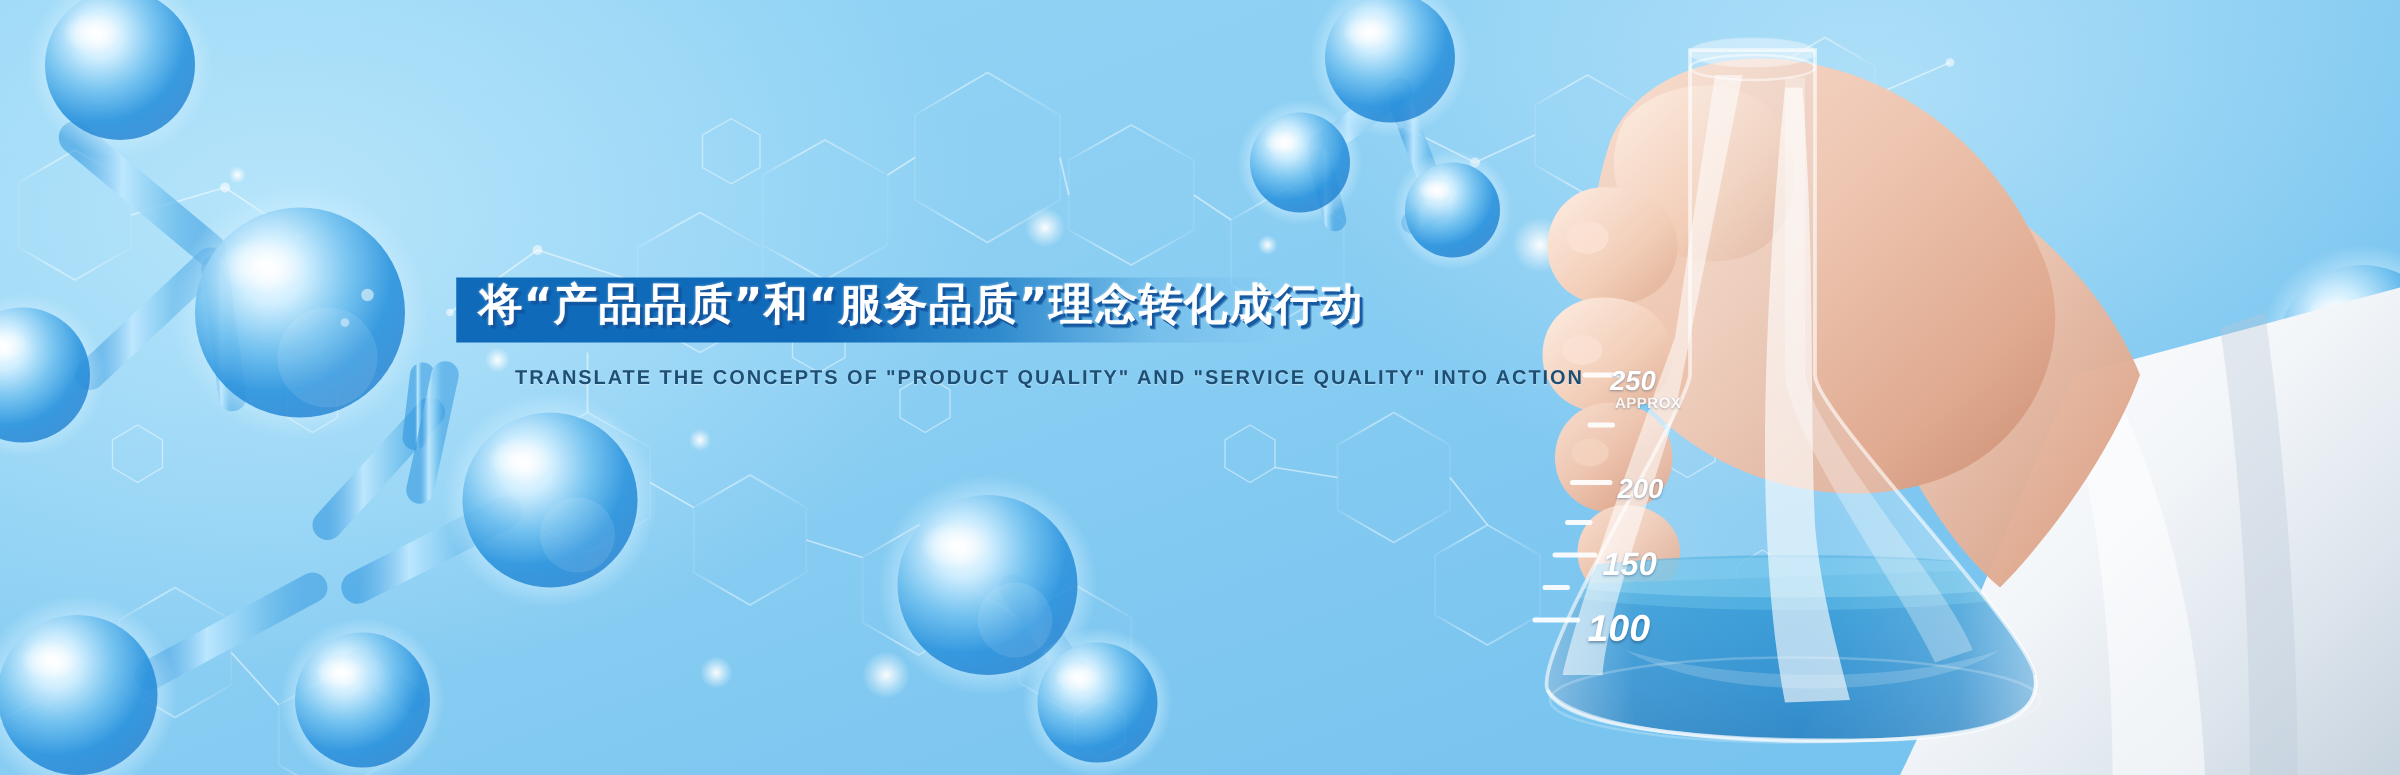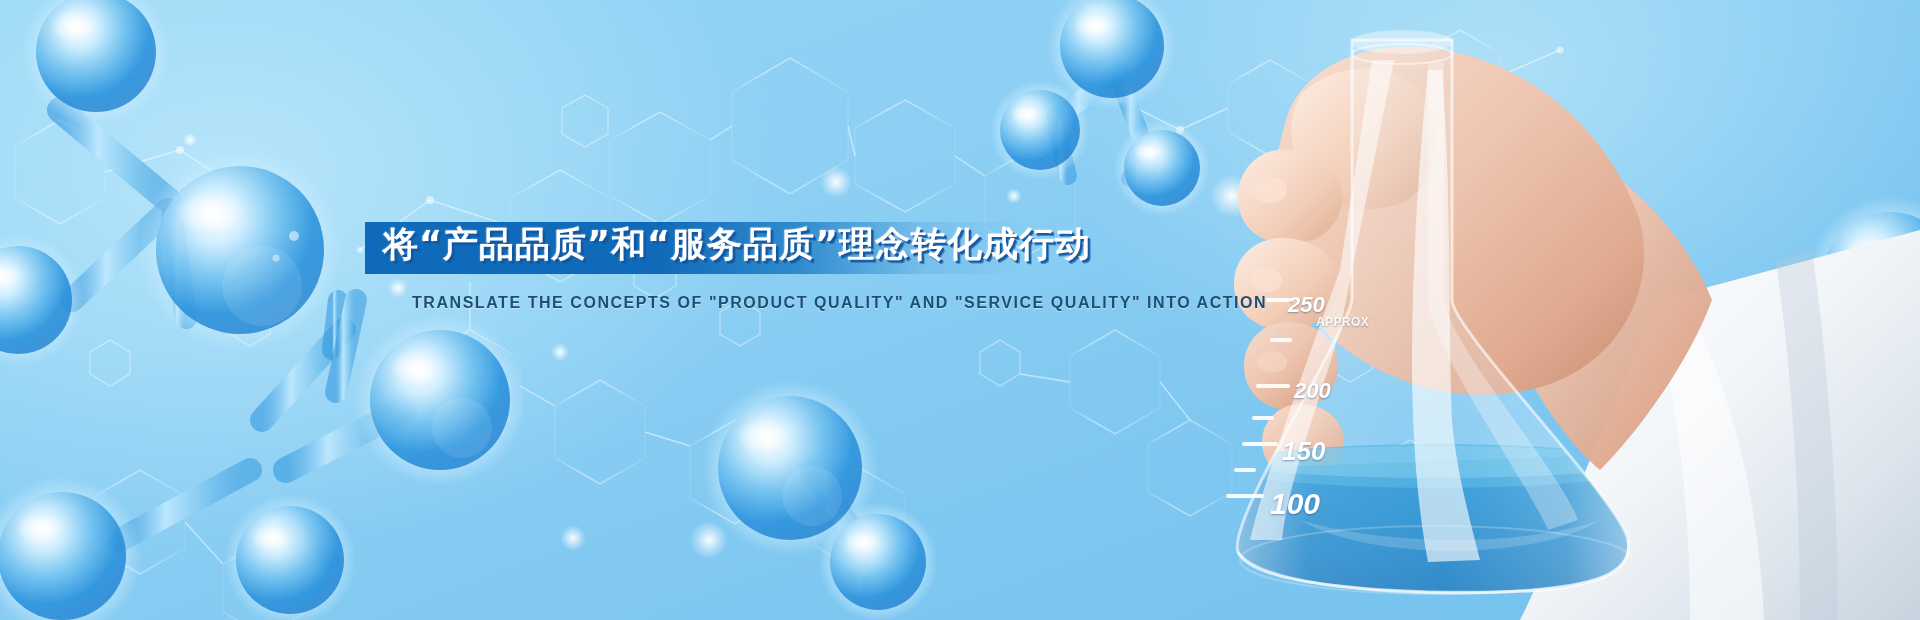--- a/index.html
+++ b/index.html
@@ -79,21 +79,21 @@
   .grad {
     position:absolute;
     color:#ffffff;
     font-family:"Liberation Sans","DejaVu Sans",sans-serif;
     font-weight:bold;
     font-style:italic;
     text-shadow:0 1px 2px rgba(20,60,100,0.45);
     pointer-events:none;
   }
   #grad-250 { left:1288px; top:292px; font-size:22px; }
-  #grad-approx { left:1292px; top:315px; font-size:12px; letter-spacing:0.4px; font-style:normal; opacity:0.85;margin-left:24px; }
+  #grad-approx { left:1292px; top:315px; font-size:12px; letter-spacing:0.4px; font-style:normal; opacity:0.85; }
   #grad-200 { left:1294px; top:378px; font-size:22px; }
   #grad-150 { left:1282px; top:436px; font-size:26px; }
   #grad-100 { left:1270px; top:487px; font-size:30px; }
 </style>
 </head>
 <body>
 
 <div id="banner">
 
   <div class="layer">

